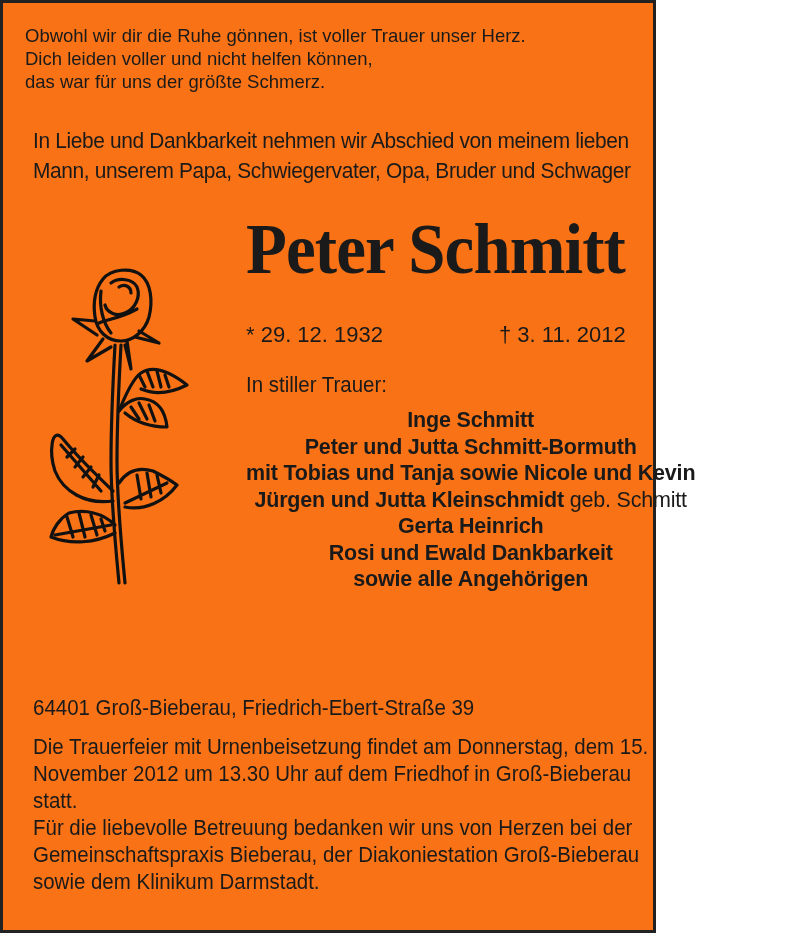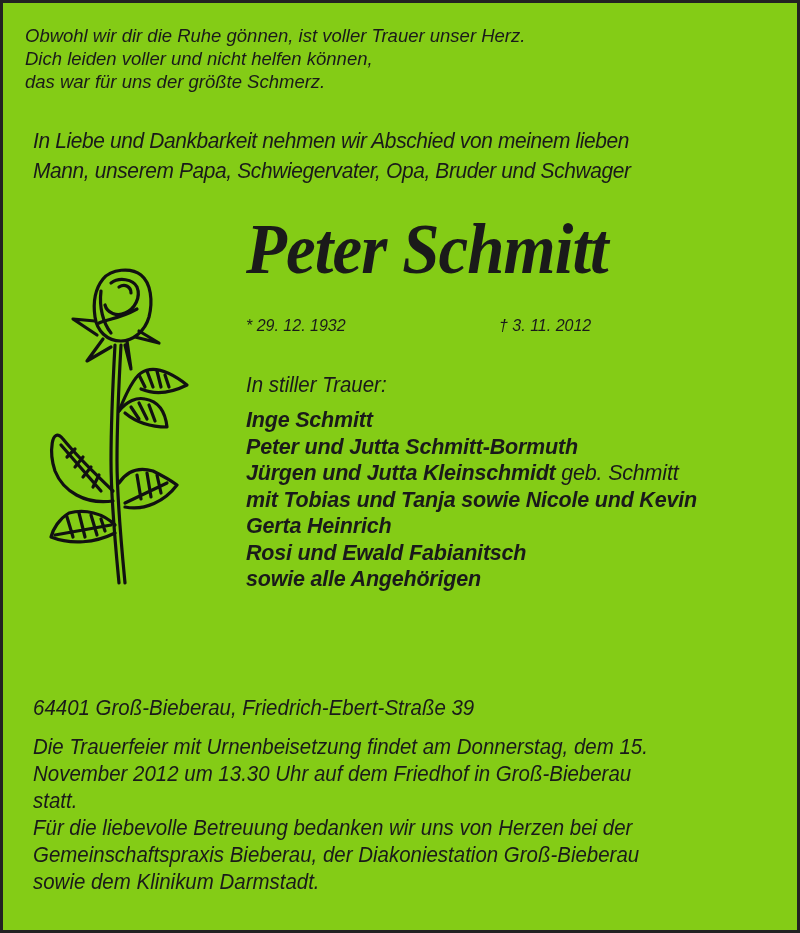--- a/index.html
+++ b/index.html
@@ -1,40 +1,40 @@
 <!DOCTYPE html>
 <html><head>
 <meta charset="utf-8">
 <style>
   html, body { margin: 0; padding: 0; background: #ffffff; }
   body { width: 800px; height: 933px; position: relative; overflow: hidden; }
   .frame {
-    position: absolute; left: 0; top: 0; width: 800px; height: 933px;
-    box-sizing: border-box; border: 3px solid #222222; background: #84cc16; font-style: italic;
+    position: absolute; left: 0; top: 0; width: 656px; height: 933px;
+    box-sizing: border-box; border: 3px solid #222222; background: #f97316;
   }
   .sans { font-family: "Liberation Sans", "DejaVu Sans", sans-serif; color: #1a1a1a; }
   .serif { font-family: "Liberation Serif", "DejaVu Serif", serif; color: #1a1a1a; }
   .abs { position: absolute; }
 
   .poem { left: 22px; top: 21px; font-size: 18.5px; line-height: 23px; }
   .poem div { white-space: nowrap; }
 
   .intro { left: 30px; top: 123px; font-size: 22.5px; line-height: 30px; letter-spacing: -0.4px; transform: scaleX(0.93); transform-origin: left top; }
   .intro div { white-space: nowrap; }
 
   .name { left: 243px; top: 206px; font-size: 72px; font-weight: bold; line-height: 80px; letter-spacing: -1px; white-space: nowrap; transform: scaleX(0.93); transform-origin: left top; }
 
-  .dates { left: 243px; top: 309px; font-size: 16px; line-height: 28px; white-space: nowrap; }
+  .dates { left: 243px; top: 318px; font-size: 22px; line-height: 28px; white-space: nowrap; }
   .dates .death { position: absolute; left: 253px; top: 0; }
 
   .rose { left: 38px; top: 258px; width: 150px; height: 325px; }
 
   .grief-label { left: 243px; top: 368px; font-size: 22px; line-height: 28px; white-space: nowrap; transform: scaleX(0.93); transform-origin: left top; }
 
-  .mourners { left: 243px; top: 404px; font-size: 21.5px; line-height: 26.5px; font-weight: bold; letter-spacing: -0.2px; }
+  .mourners { left: 243px; top: 404px; font-size: 21.5px; line-height: 26.5px; font-weight: bold; letter-spacing: -0.2px; text-align: center; }
   .mourners div { white-space: nowrap; }
   .mourners .normal { font-weight: normal; }
 
   .address { left: 30px; top: 691px; font-size: 22px; line-height: 28px; white-space: nowrap; transform: scaleX(0.93); transform-origin: left top; }
 
   .service { left: 30px; top: 730px; font-size: 22px; line-height: 27px; transform: scaleX(0.93); transform-origin: left top; }
   .service div { white-space: nowrap; }
 </style>
 </head>
 <body>
@@ -89,24 +89,24 @@
 
     <path d="M74 264 C62 252 44 248 28 252 C18 258 12 268 10 276 C30 284 54 282 74 272"></path>
     <path d="M14 274 L70 264 M26 256 L32 276 M38 252 L44 276 M50 254 L56 274 M60 258 L64 270"></path>
   </svg>
 
   <div class="abs sans grief-label">In stiller Trauer:</div>
 
   <div class="abs sans mourners">
     <div><span>Inge Schmitt</span><span class="normal"></span></div>
     <div><span>Peter und Jutta Schmitt-Bormuth</span><span class="normal"></span></div>
+    <div><span>mit Tobias und Tanja sowie Nicole und Kevin</span><span class="normal"></span></div>
     <div><span>Jürgen und Jutta Kleinschmidt</span><span class="normal"> geb. Schmitt</span></div>
-    <div><span>mit Tobias und Tanja sowie Nicole und Kevin</span><span class="normal"></span></div>
     <div><span>Gerta Heinrich</span><span class="normal"></span></div>
-    <div><span>Rosi und Ewald Fabianitsch</span><span class="normal"></span></div>
+    <div><span>Rosi und Ewald Dankbarkeit</span><span class="normal"></span></div>
     <div><span>sowie alle Angehörigen</span><span class="normal"></span></div>
   </div>
 
   <div class="abs sans address">64401 Groß-Bieberau, Friedrich-Ebert-Straße 39</div>
 
   <div class="abs sans service">
     <div>Die Trauerfeier mit Urnenbeisetzung findet am Donnerstag, dem 15.</div>
     <div>November 2012 um 13.30 Uhr auf dem Friedhof in Groß-Bieberau</div>
     <div>statt.</div>
     <div>Für die liebevolle Betreuung bedanken wir uns von Herzen bei der</div>

